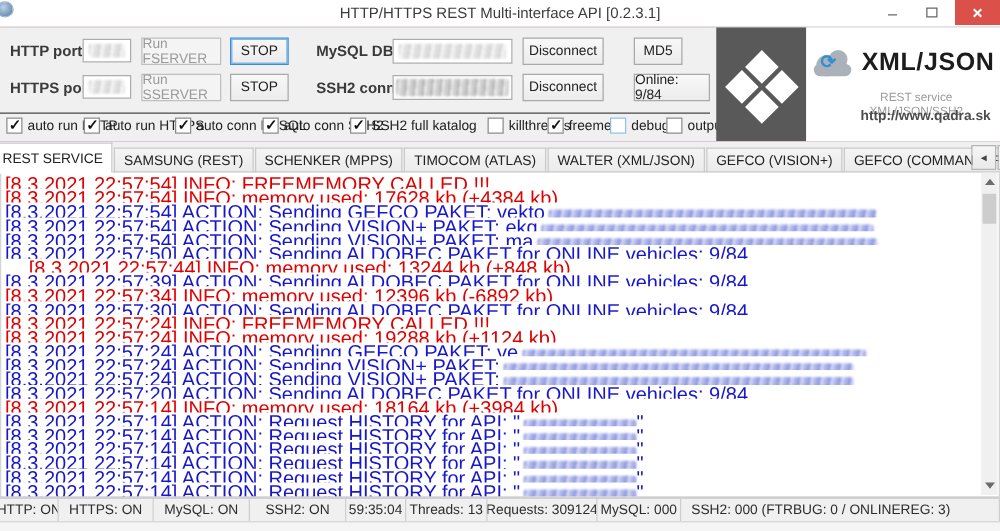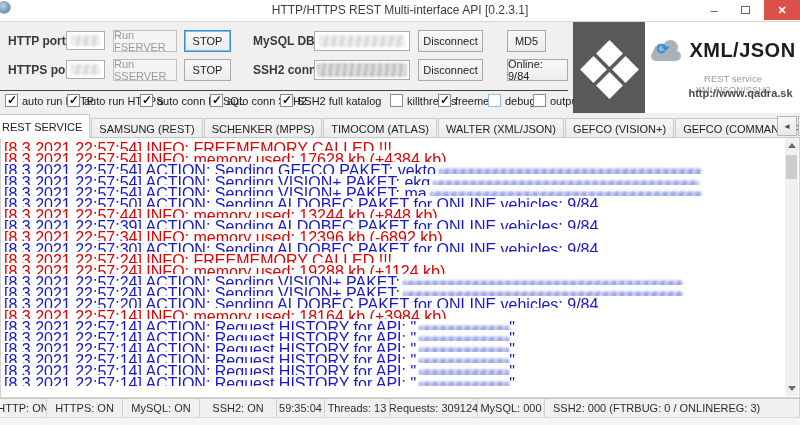--- a/index.html
+++ b/index.html
@@ -230,26 +230,27 @@
 
   <div id="log">
     <div id="log-lines">
 
     <div class="logline" style="color: rgb(224, 0, 0);"><span>[8.3.2021 22:57:54]</span> <span>INFO: FREEMEMORY CALLED !!!</span><span></span></div>
         <div class="logline" style="color: rgb(224, 0, 0);"><span>[8.3.2021 22:57:54]</span> <span>INFO: memory used: 17628 kb (+4384 kb)</span><span></span></div>
         <div class="logline" style="color: rgb(22, 22, 204);"><span>[8.3.2021 22:57:54]</span> <span>ACTION: Sending GEFCO PAKET: vekto</span><span class="redact" style="width: 262px;"></span><span></span></div>
         <div class="logline" style="color: rgb(22, 22, 204);"><span>[8.3.2021 22:57:54]</span> <span>ACTION: Sending VISION+ PAKET: ekg</span><span class="redact" style="width: 266px;"></span><span></span></div>
         <div class="logline" style="color: rgb(22, 22, 204);"><span>[8.3.2021 22:57:54]</span> <span>ACTION: Sending VISION+ PAKET: ma</span><span class="redact" style="width: 272px;"></span><span></span></div>
         <div class="logline" style="color: rgb(22, 22, 204);"><span>[8.3.2021 22:57:50]</span> <span>ACTION: Sending ALDOBEC PAKET for ONLINE vehicles: 9/84</span><span></span></div>
-        <div class="logline" style="color: rgb(224, 0, 0);"><span>[8.3.2021 22:57:44]</span> <span>INFO: memory used: 13244 kb (+848 kb)</span><span></span></div>
+        <div class="logline" style="color: rgb(224, 0, 0); margin-left: 19px;"><span>[8.3.2021 22:57:44]</span> <span>INFO: memory used: 13244 kb (+848 kb)</span><span></span></div>
         <div class="logline" style="color: rgb(22, 22, 204);"><span>[8.3.2021 22:57:39]</span> <span>ACTION: Sending ALDOBEC PAKET for ONLINE vehicles: 9/84</span><span></span></div>
         <div class="logline" style="color: rgb(224, 0, 0);"><span>[8.3.2021 22:57:34]</span> <span>INFO: memory used: 12396 kb (-6892 kb)</span><span></span></div>
         <div class="logline" style="color: rgb(22, 22, 204);"><span>[8.3.2021 22:57:30]</span> <span>ACTION: Sending ALDOBEC PAKET for ONLINE vehicles: 9/84</span><span></span></div>
         <div class="logline" style="color: rgb(224, 0, 0);"><span>[8.3.2021 22:57:24]</span> <span>INFO: FREEMEMORY CALLED !!!</span><span></span></div>
         <div class="logline" style="color: rgb(224, 0, 0);"><span>[8.3.2021 22:57:24]</span> <span>INFO: memory used: 19288 kb (+1124 kb)</span><span></span></div>
+        <div class="logline" style="color: rgb(22, 22, 204);"><span>[8.3.2021 22:57:24]</span> <span>ACTION: Sending GEFCO PAKET: ve</span><span class="redact" style="width: 275px;"></span><span></span></div>
         <div class="logline" style="color: rgb(22, 22, 204);"><span>[8.3.2021 22:57:24]</span> <span>ACTION: Sending VISION+ PAKET:</span><span class="redact" style="width: 280px;"></span><span></span></div>
         <div class="logline" style="color: rgb(22, 22, 204);"><span>[8.3.2021 22:57:24]</span> <span>ACTION: Sending VISION+ PAKET:</span><span class="redact" style="width: 280px;"></span><span></span></div>
         <div class="logline" style="color: rgb(22, 22, 204);"><span>[8.3.2021 22:57:20]</span> <span>ACTION: Sending ALDOBEC PAKET for ONLINE vehicles: 9/84</span><span></span></div>
         <div class="logline" style="color: rgb(224, 0, 0);"><span>[8.3.2021 22:57:14]</span> <span>INFO: memory used: 18164 kb (+3984 kb)</span><span></span></div>
         <div class="logline" style="color: rgb(22, 22, 204);"><span>[8.3.2021 22:57:14]</span> <span>ACTION: Request HISTORY for API: "</span><span class="redact" style="width: 90px;"></span><span>"</span></div>
         <div class="logline" style="color: rgb(22, 22, 204);"><span>[8.3.2021 22:57:14]</span> <span>ACTION: Request HISTORY for API: "</span><span class="redact" style="width: 90px;"></span><span>"</span></div>
         <div class="logline" style="color: rgb(22, 22, 204);"><span>[8.3.2021 22:57:14]</span> <span>ACTION: Request HISTORY for API: "</span><span class="redact" style="width: 90px;"></span><span>"</span></div>
         <div class="logline" style="color: rgb(22, 22, 204);"><span>[8.3.2021 22:57:14]</span> <span>ACTION: Request HISTORY for API: "</span><span class="redact" style="width: 90px;"></span><span>"</span></div>
         <div class="logline" style="color: rgb(22, 22, 204);"><span>[8.3.2021 22:57:14]</span> <span>ACTION: Request HISTORY for API: "</span><span class="redact" style="width: 90px;"></span><span>"</span></div>
         <div class="logline" style="color: rgb(22, 22, 204);"><span>[8.3.2021 22:57:14]</span> <span>ACTION: Request HISTORY for API: "</span><span class="redact" style="width: 90px;"></span><span>"</span></div>

